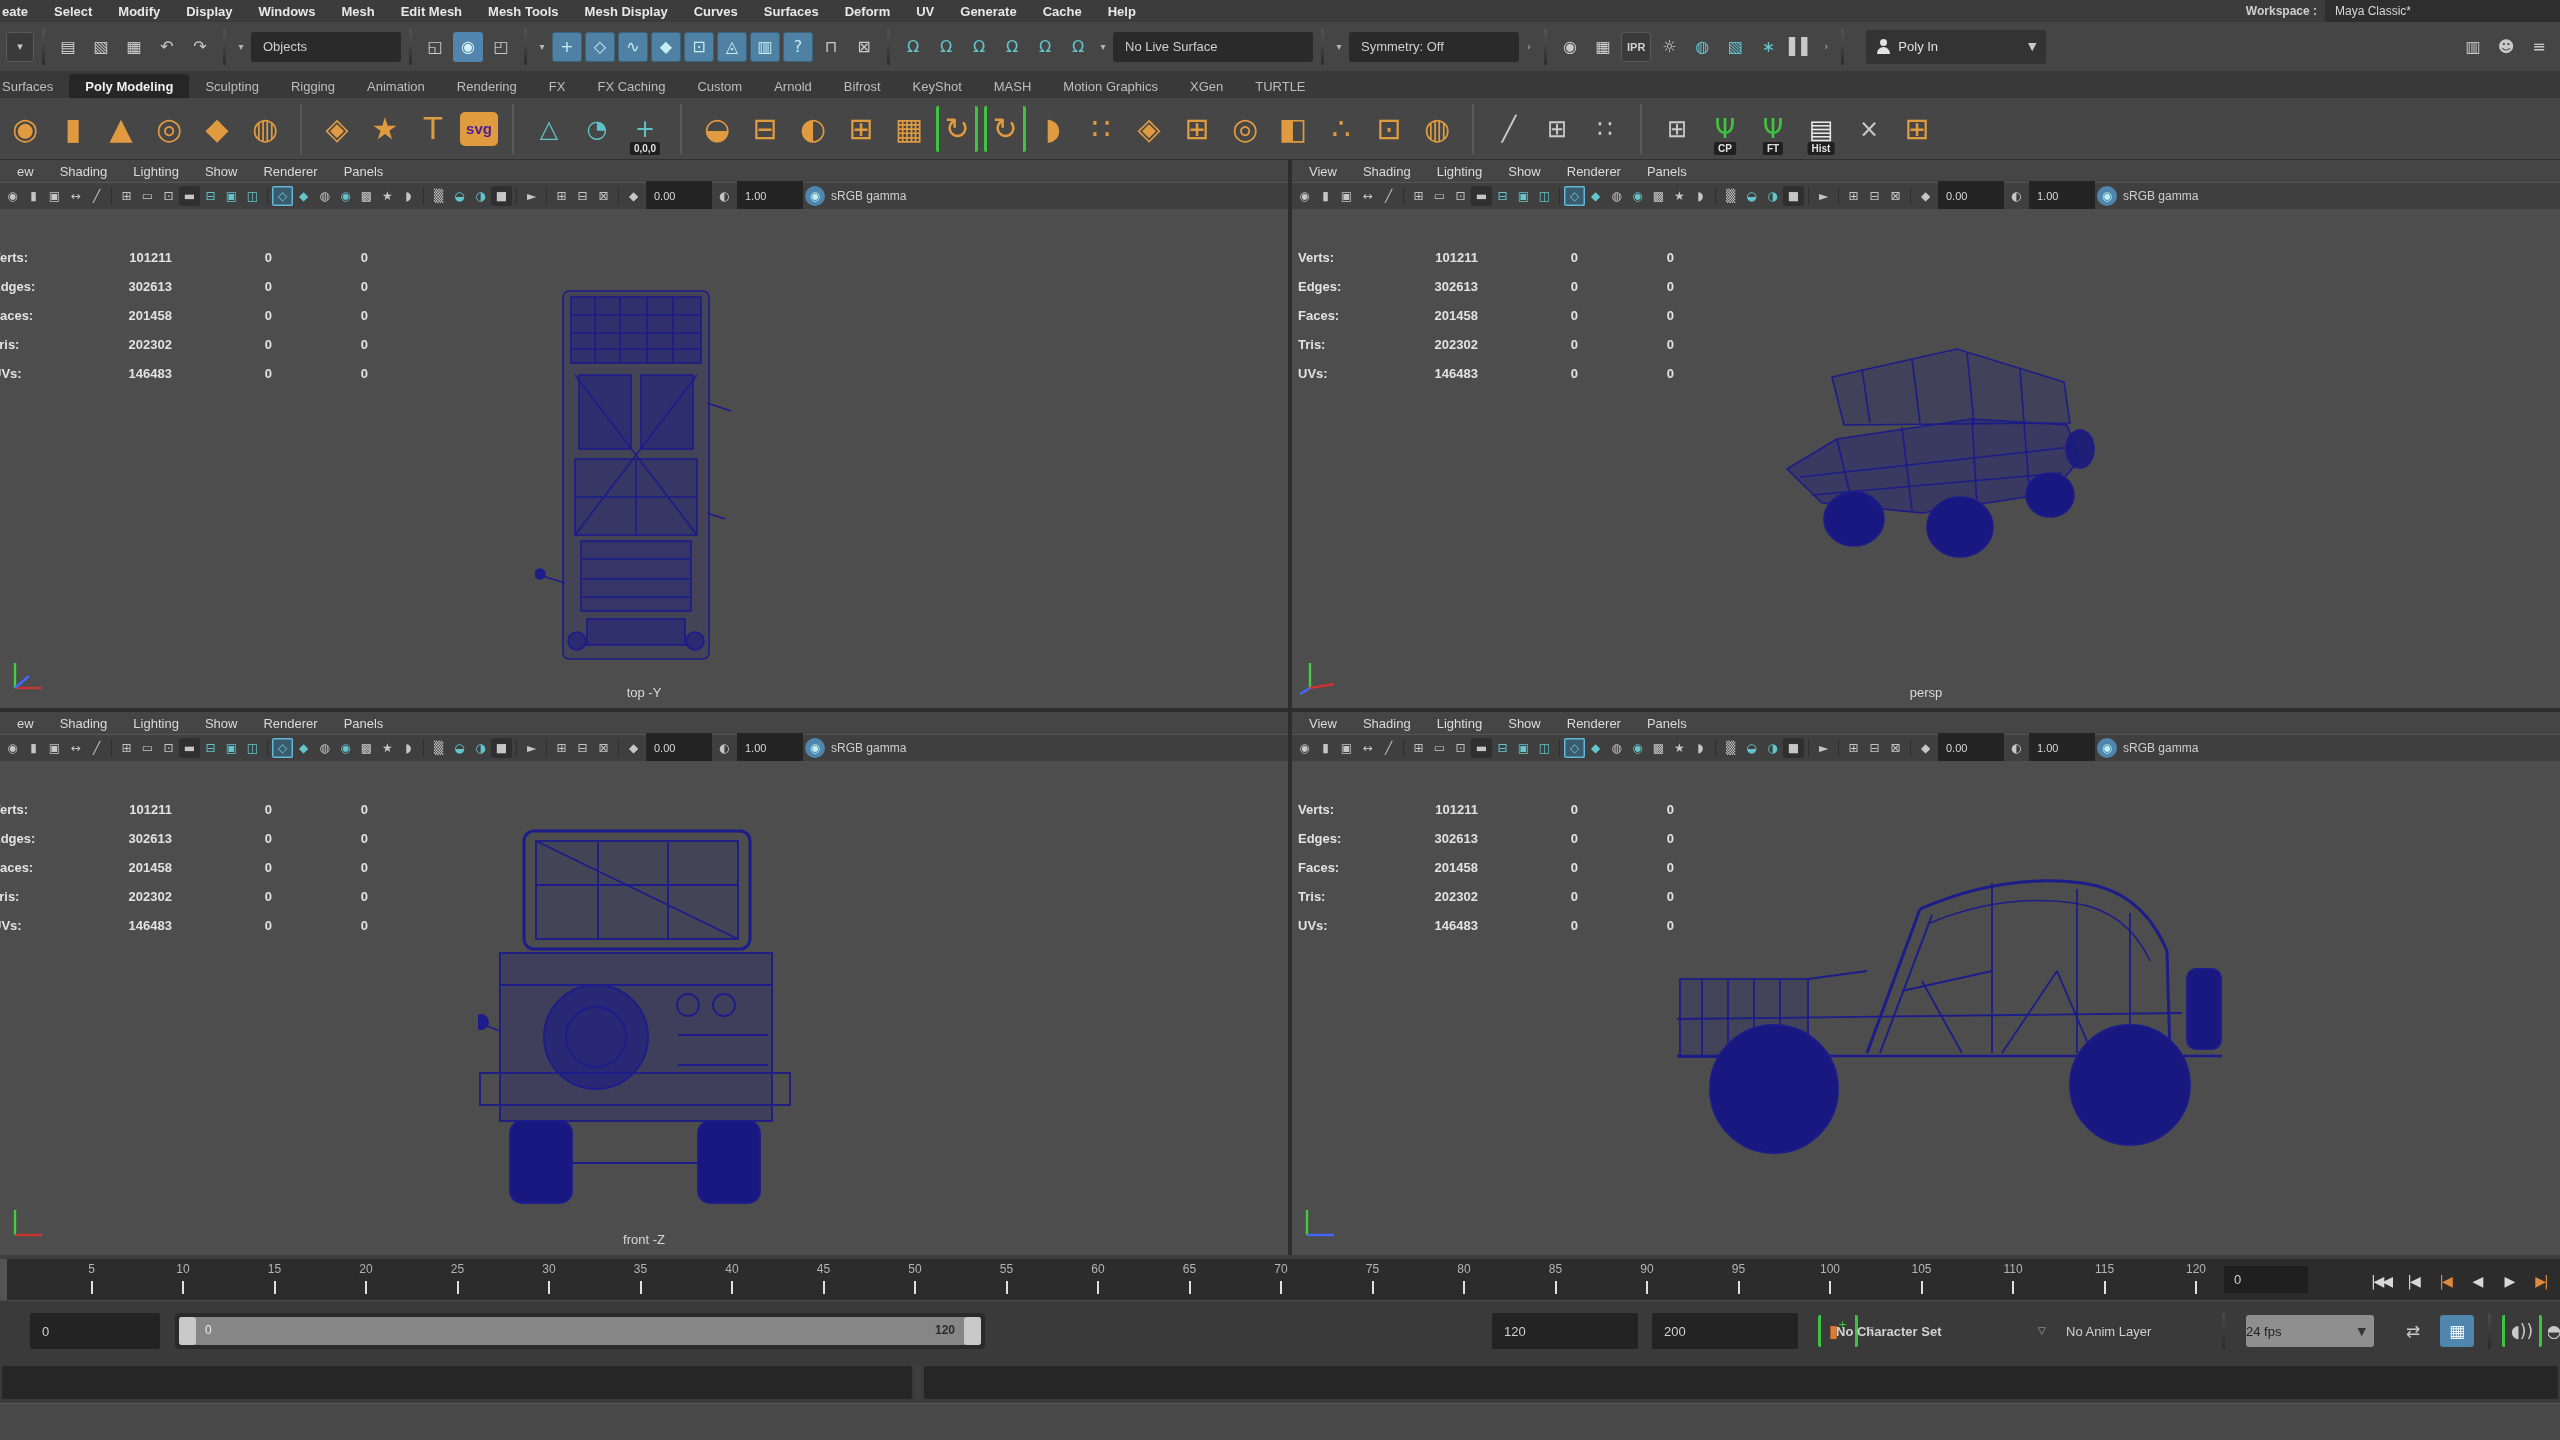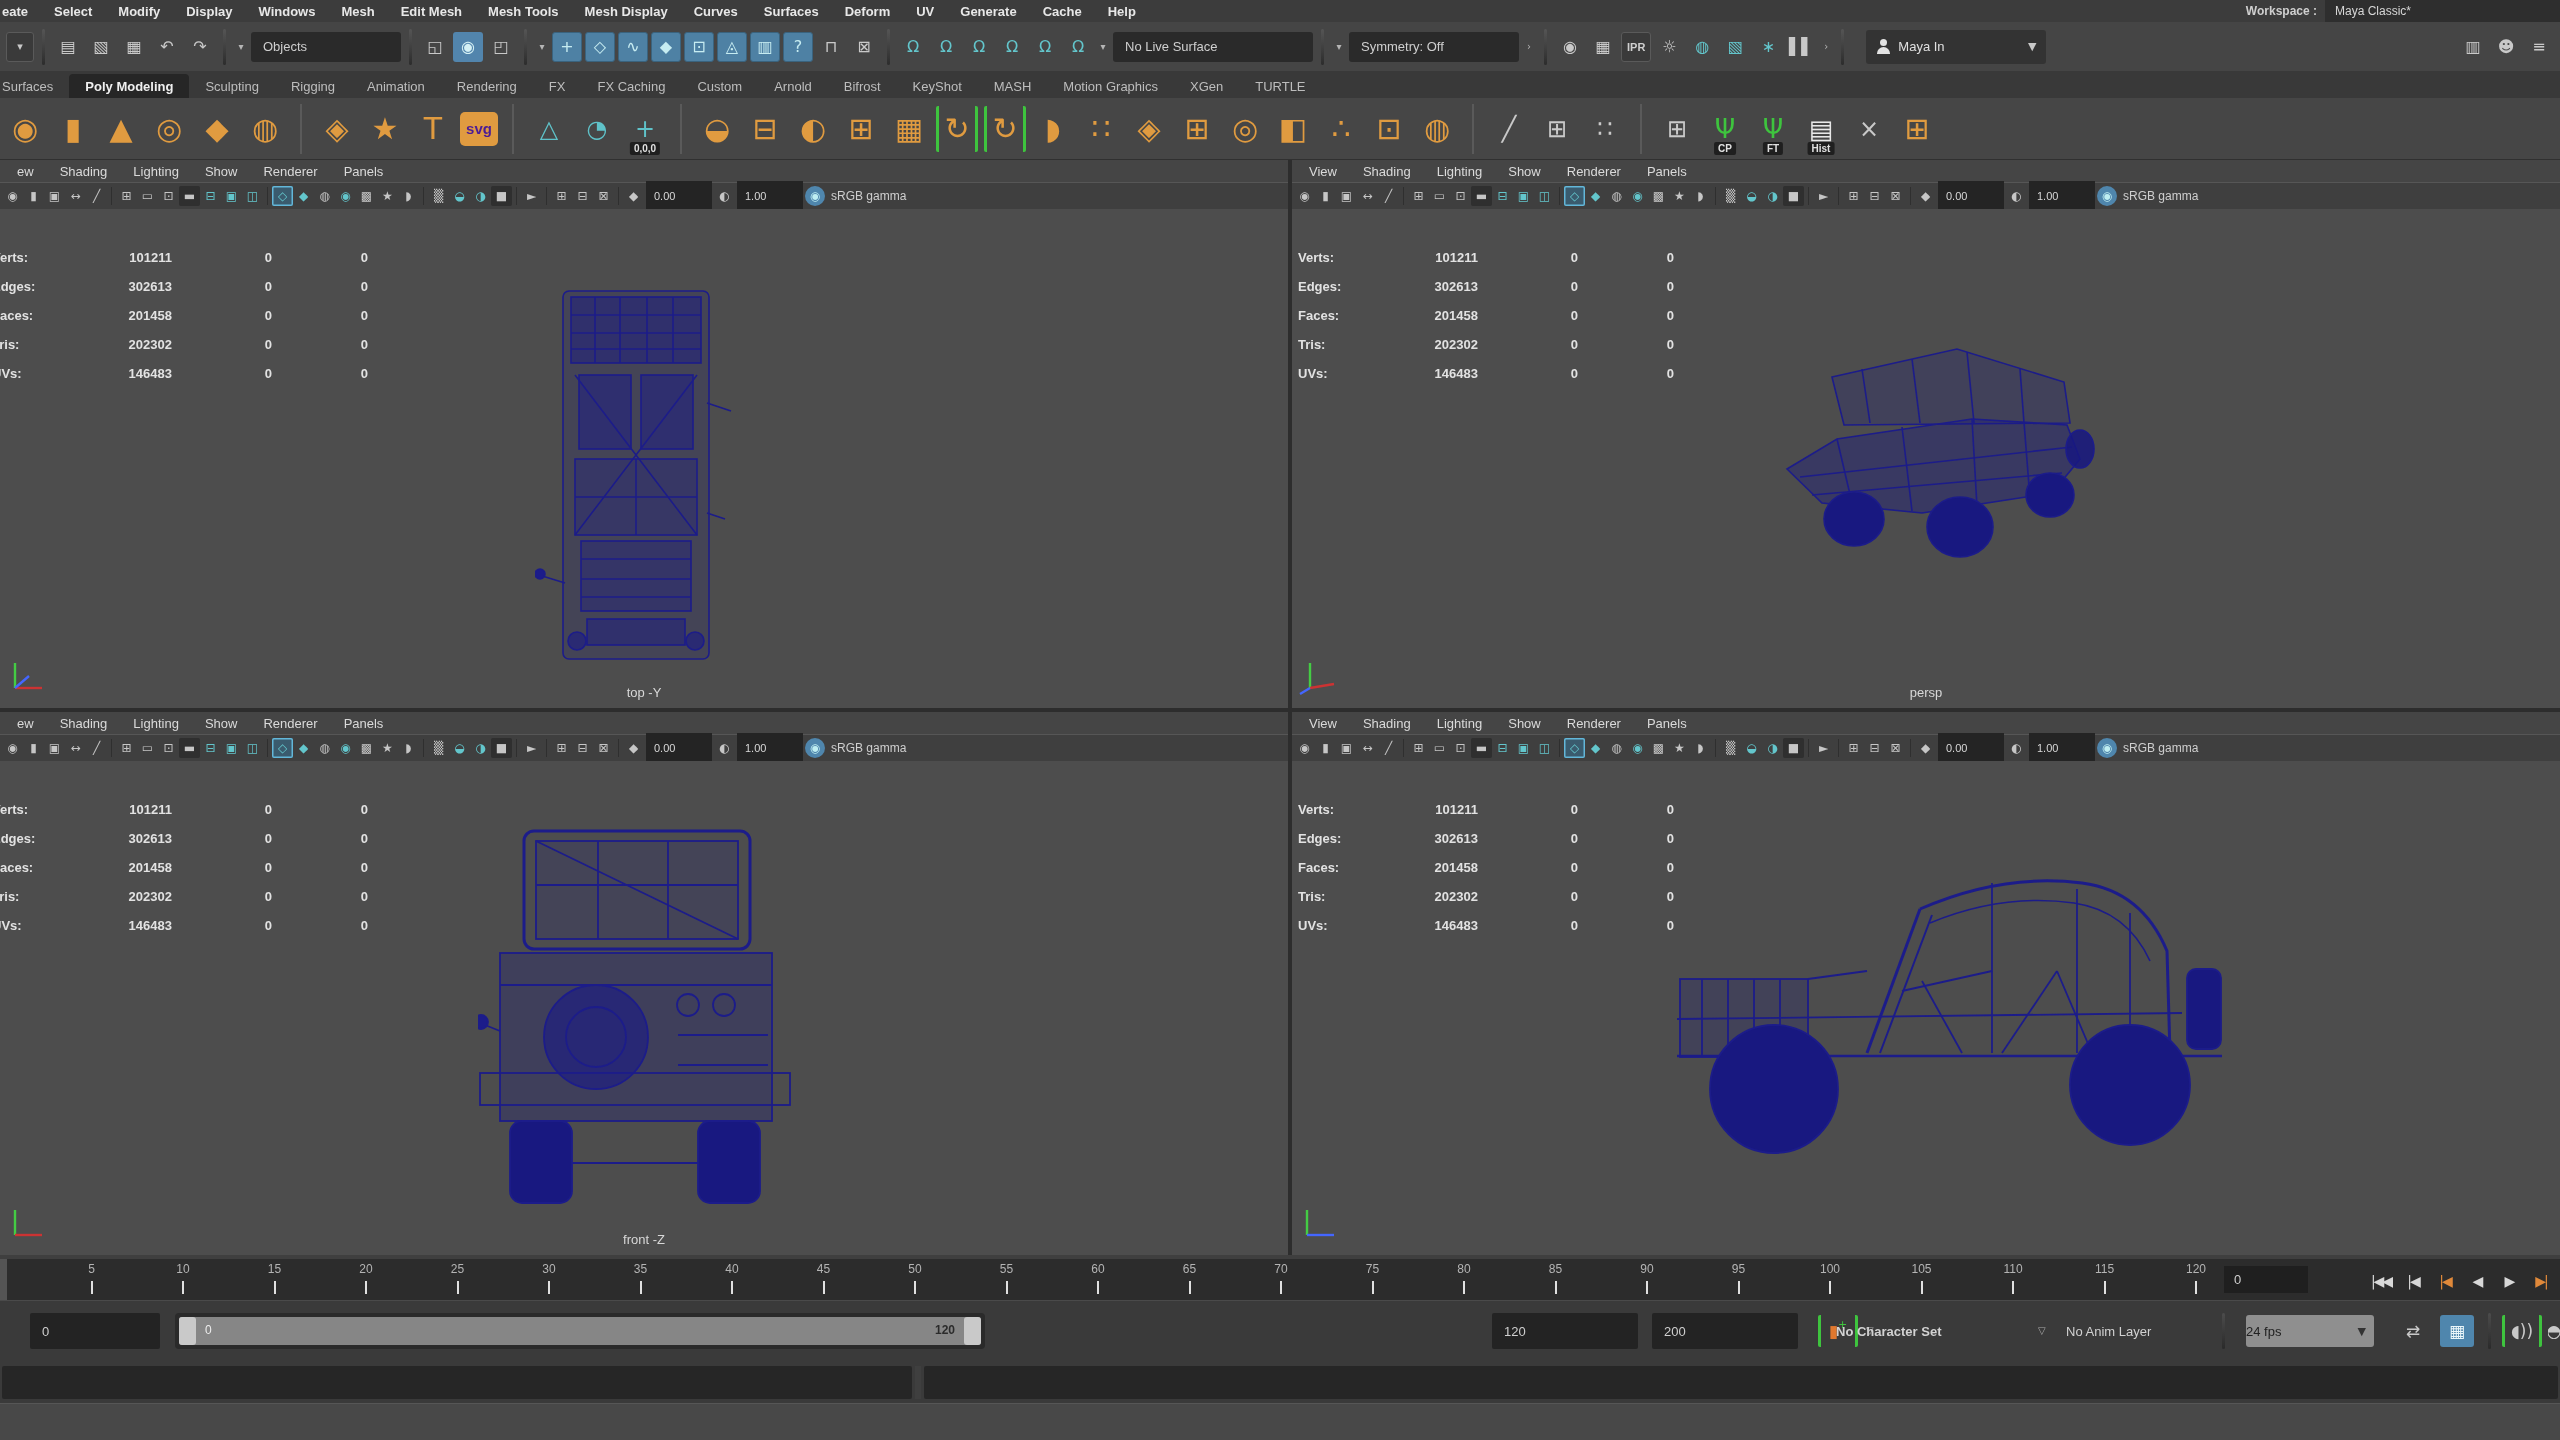--- a/index.html
+++ b/index.html
@@ -210,21 +210,21 @@
     <div class="st-chip">IPR</div>
     <span class="ic ictxt">☼</span>
     <span class="ic ictxt teal">◍</span>
     <span class="ic ictxt teal">▧</span>
     <span class="ic ictxt teal">∗</span>
     <span class="ic ictxt">▌▌</span>
     <span class="ic ictxt small">›</span>
     <div class="st-sep"></div>
     <div id="signin">
       <span class="person"></span>
-      <span class="lbl">Maya In</span>
+      <span class="lbl">Poly In</span>
       <span class="car ictxt">▼</span>
     </div>
     <div id="st-spacer"></div>
     <span class="ic ictxt">▥</span>
     <span class="ic ictxt">☻</span>
     <span class="ic ictxt">≡</span>
   </div>
 
 <div id="shelftabs" class="abs">
     <div class="tab cut">Surfaces</div>

